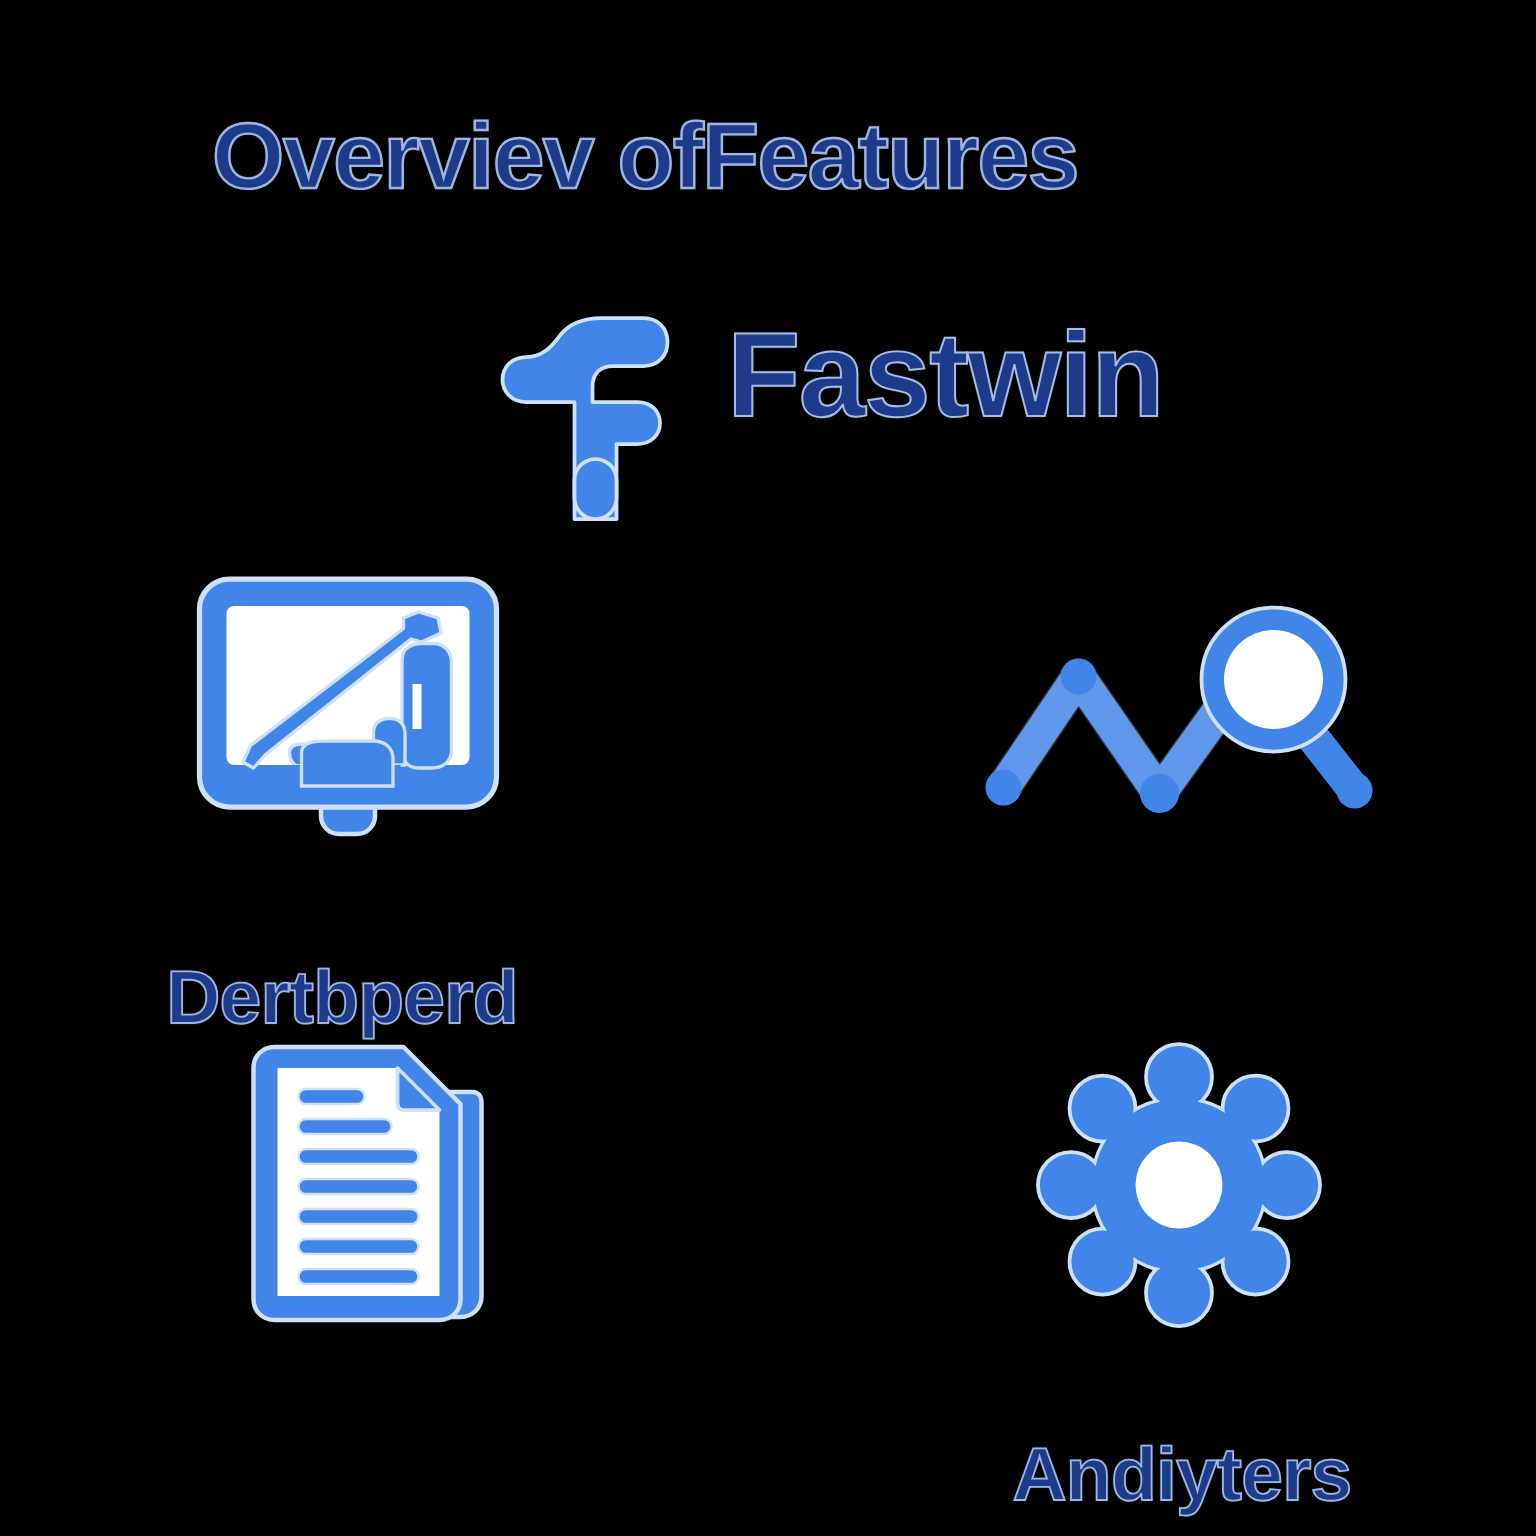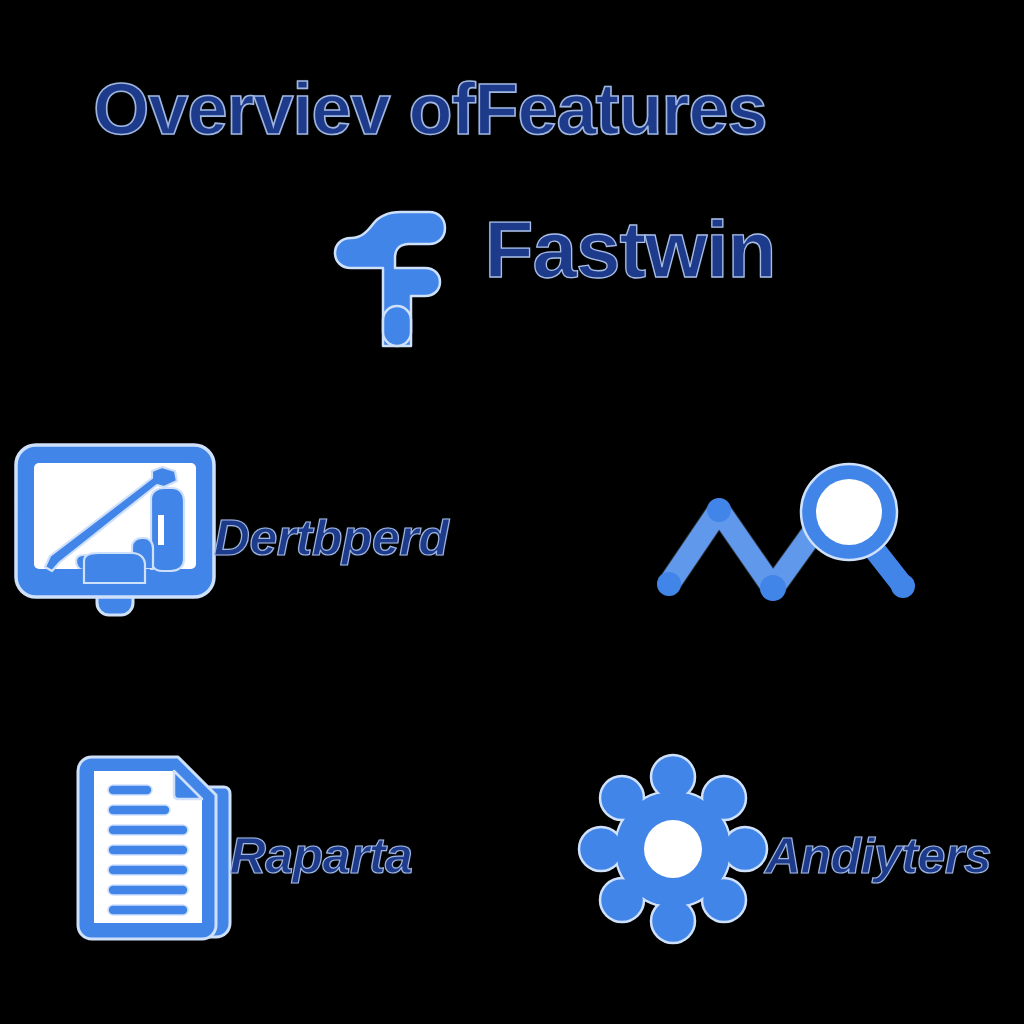--- a/index.html
+++ b/index.html
@@ -17,21 +17,21 @@
   }
 
   
   #title {
     position: absolute;
     top: 72px;
     left: 0;
     width: 860px;
     text-align: center;
     font-family: "Liberation Sans", sans-serif;
-    font-size: 72px;
+    font-size: 62px;
     font-weight: bold;
     letter-spacing: -1px;
     color: #1e3a8a;
     -webkit-text-stroke: 1.6px #9fb6e0;
     text-shadow: 0 0 2px rgba(150,180,230,0.55);
     white-space: pre;
     line-height: 1.05;
   }
 
   
@@ -71,24 +71,23 @@
     top: 372px;
     left: 0;
     width: 1024px;
     height: 636px;
     display: grid;
     grid-template-columns: 1fr 1fr;
     grid-template-rows: 1fr 1fr;
   }
   .cell {
     display: flex;
-    flex-direction: row;
+    flex-direction: column;
     align-items: center;
-    justify-content: center;
-    font-style: italic;
+    justify-content: space-between;
   }
   .cell .icon-wrap {
     height: 200px;
     display: flex;
     align-items: center;
     justify-content: center;
   }
   .cell .label {
     margin-top: 14px;
     font-family: "Liberation Sans", sans-serif;
@@ -237,21 +236,20 @@
             <rect x="34" y="32" width="44" height="10" rx="5"></rect>
             <rect x="34" y="52" width="62" height="10" rx="5"></rect>
             <rect x="34" y="72" width="80" height="10" rx="5"></rect>
             <rect x="34" y="92" width="80" height="10" rx="5"></rect>
             <rect x="34" y="112" width="80" height="10" rx="5"></rect>
             <rect x="34" y="132" width="80" height="10" rx="5"></rect>
             <rect x="34" y="152" width="80" height="10" rx="5"></rect>
           </g>
         </svg>
       </div>
-      <div class="label">Raparta</div>
     </div>
 
     <div class="cell" id="cell-settings">
       <div class="icon-wrap">
         <svg width="180" height="180" viewBox="-90 -90 180 180">
           <g fill="#4285e8" stroke="#cfe0fb" stroke-width="2.5">
 
             <circle cx="0" cy="0" r="58"></circle>
 
             <circle cx="0" cy="-72" r="22"></circle>

